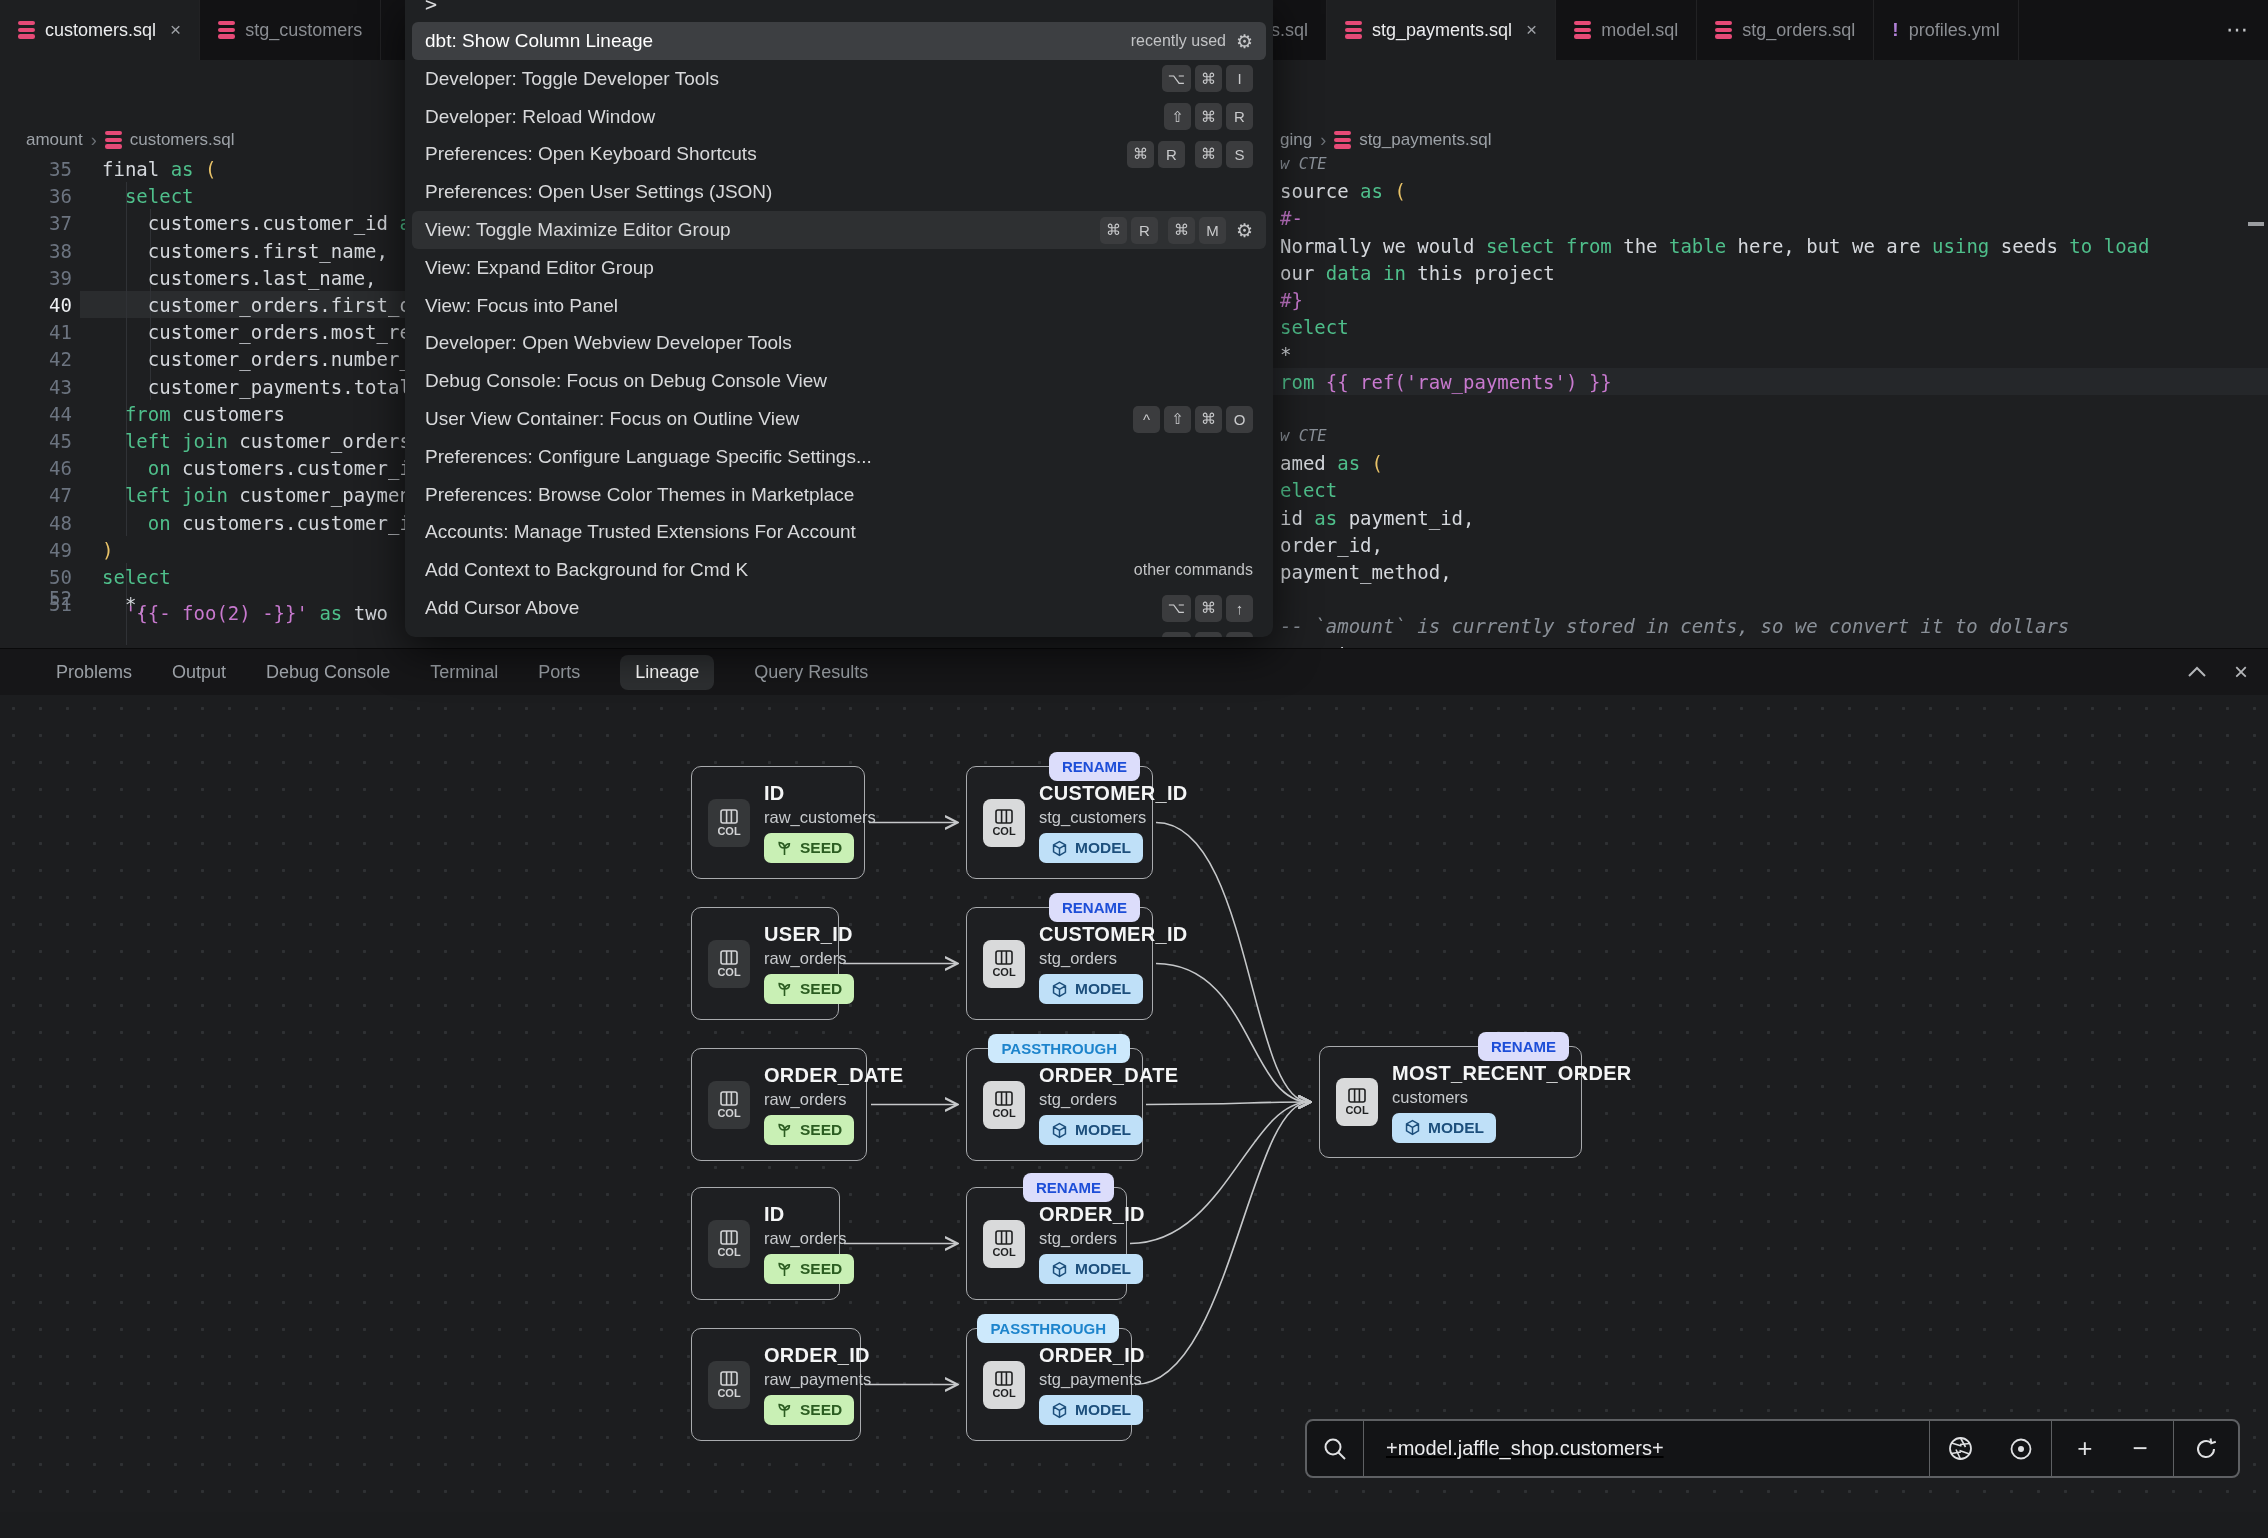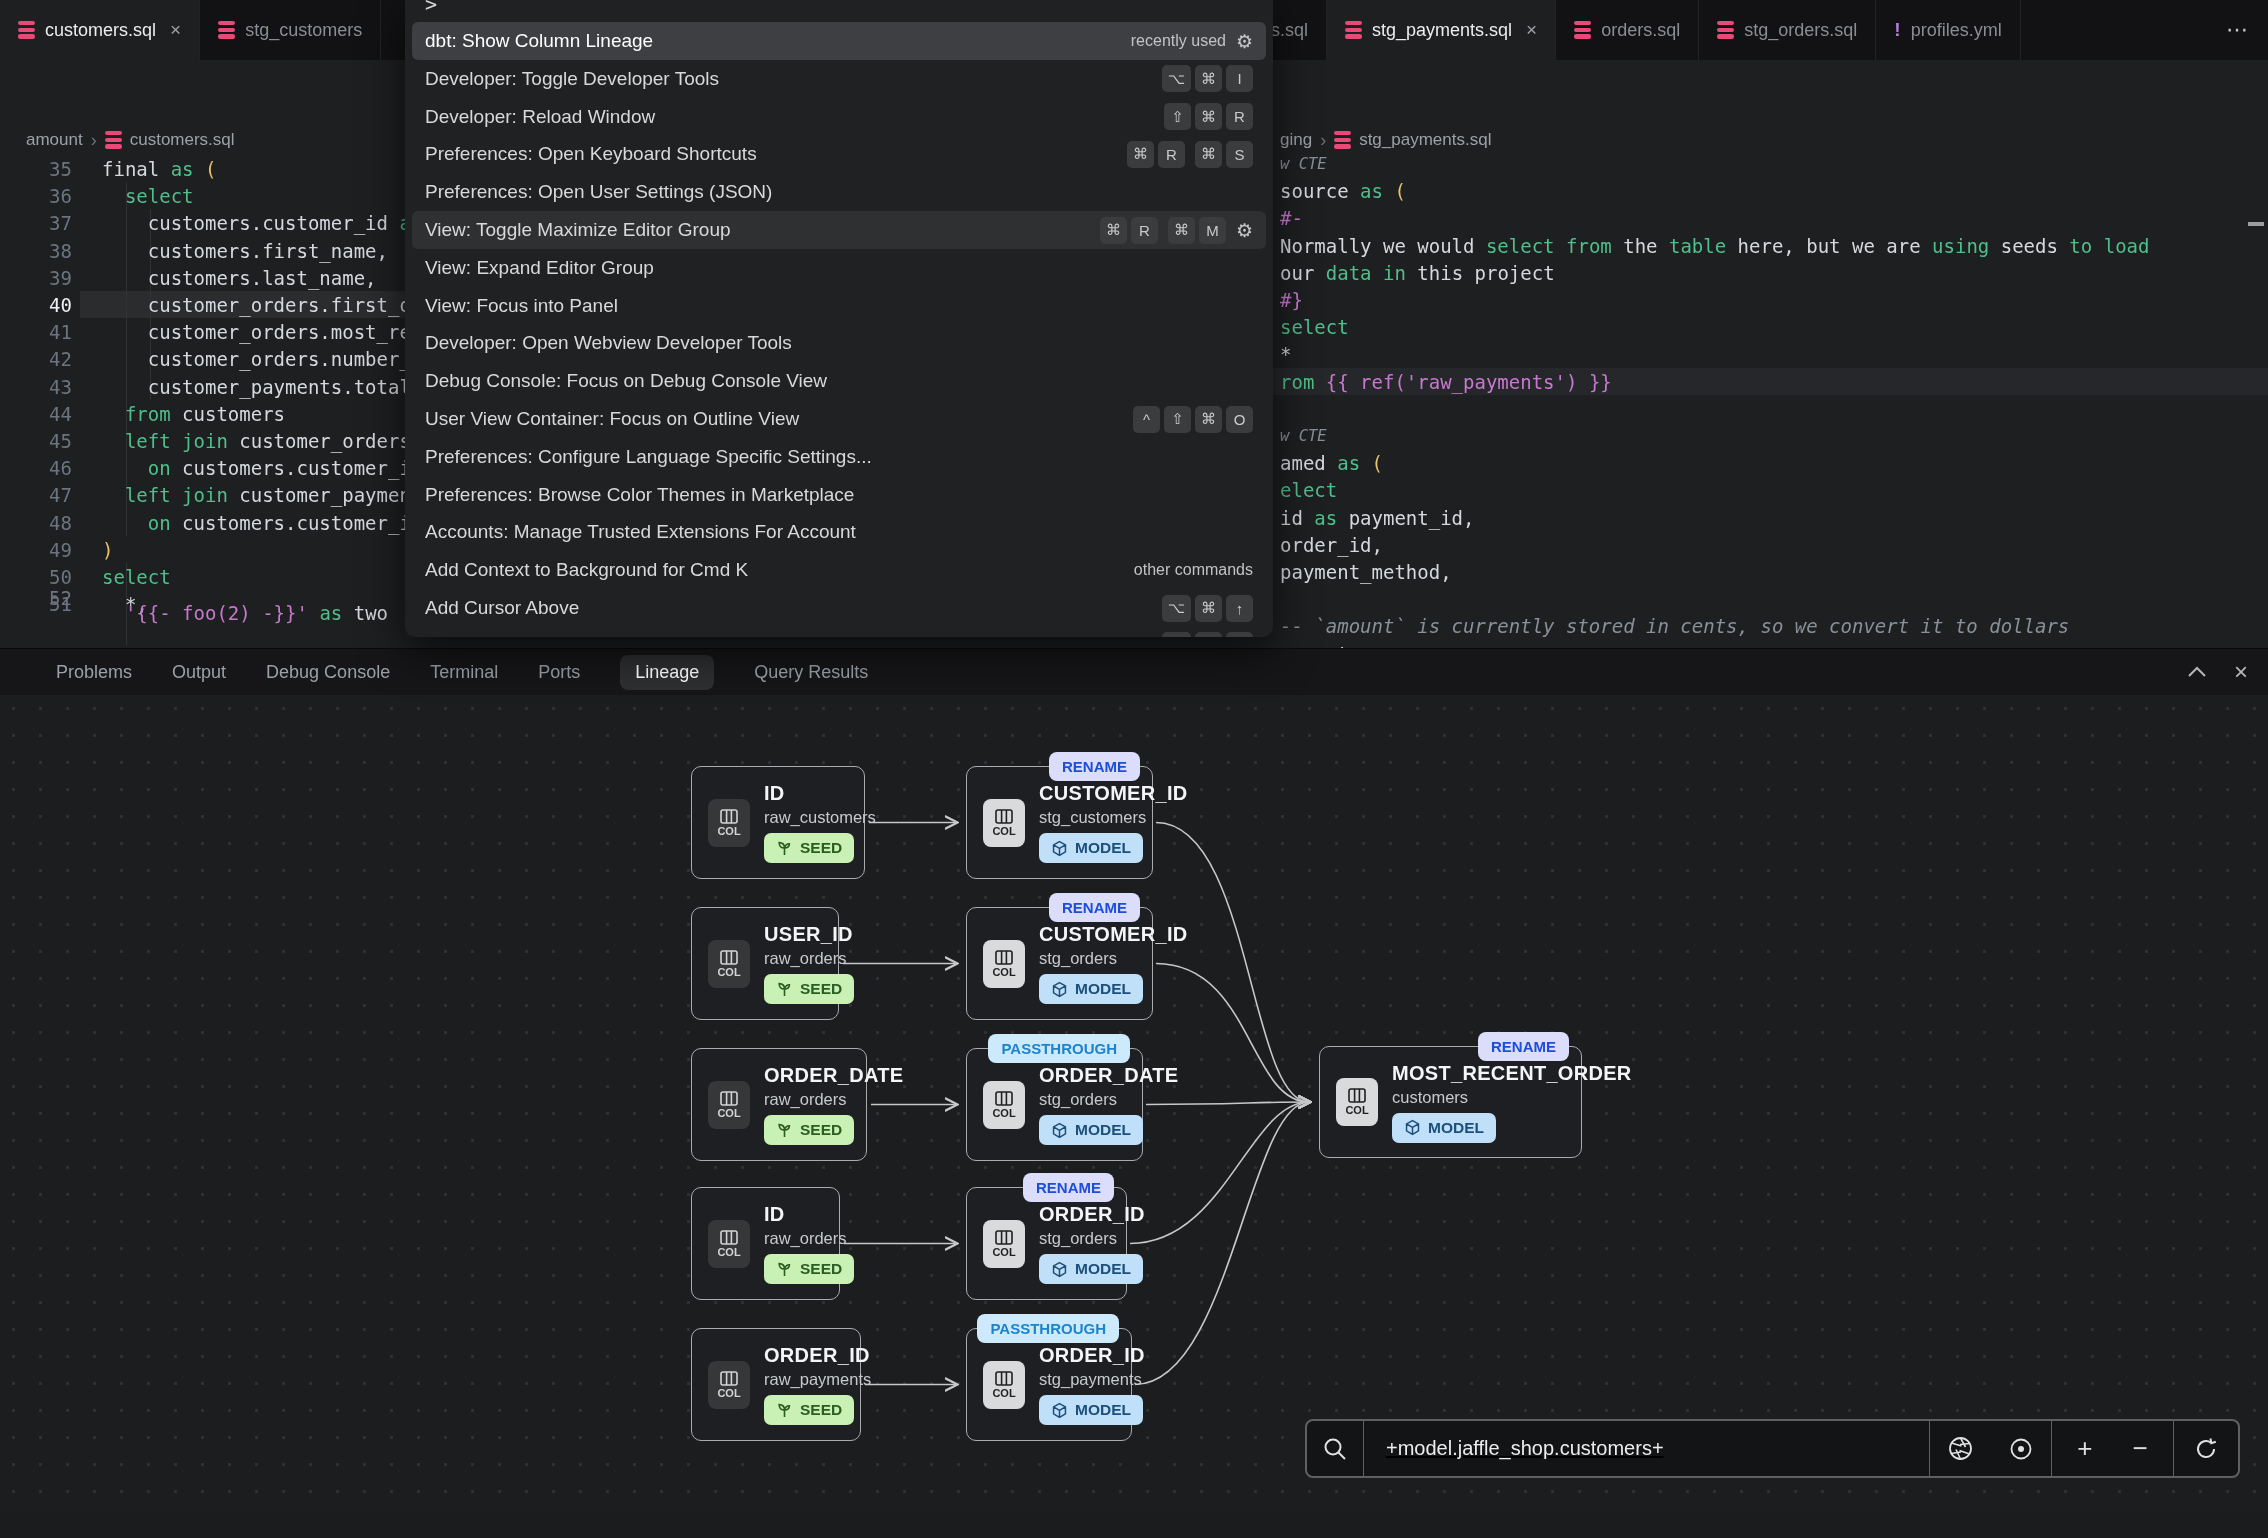--- a/index.html
+++ b/index.html
@@ -138,21 +138,21 @@
           </span>
           <span>stg_payments.sql</span>
           <span class="close">×</span>
         </div>
         <div class="tab">
           <span class="dbicon">
             <div></div>
             <div></div>
             <div></div>
           </span>
-          <span>orders.sql</span>
+          <span>model.sql</span>
         </div>
         <div class="tab">
           <span class="dbicon">
             <div></div>
             <div></div>
             <div></div>
           </span>
           <span>stg_orders.sql</span>
         </div>
         <div class="tab">

